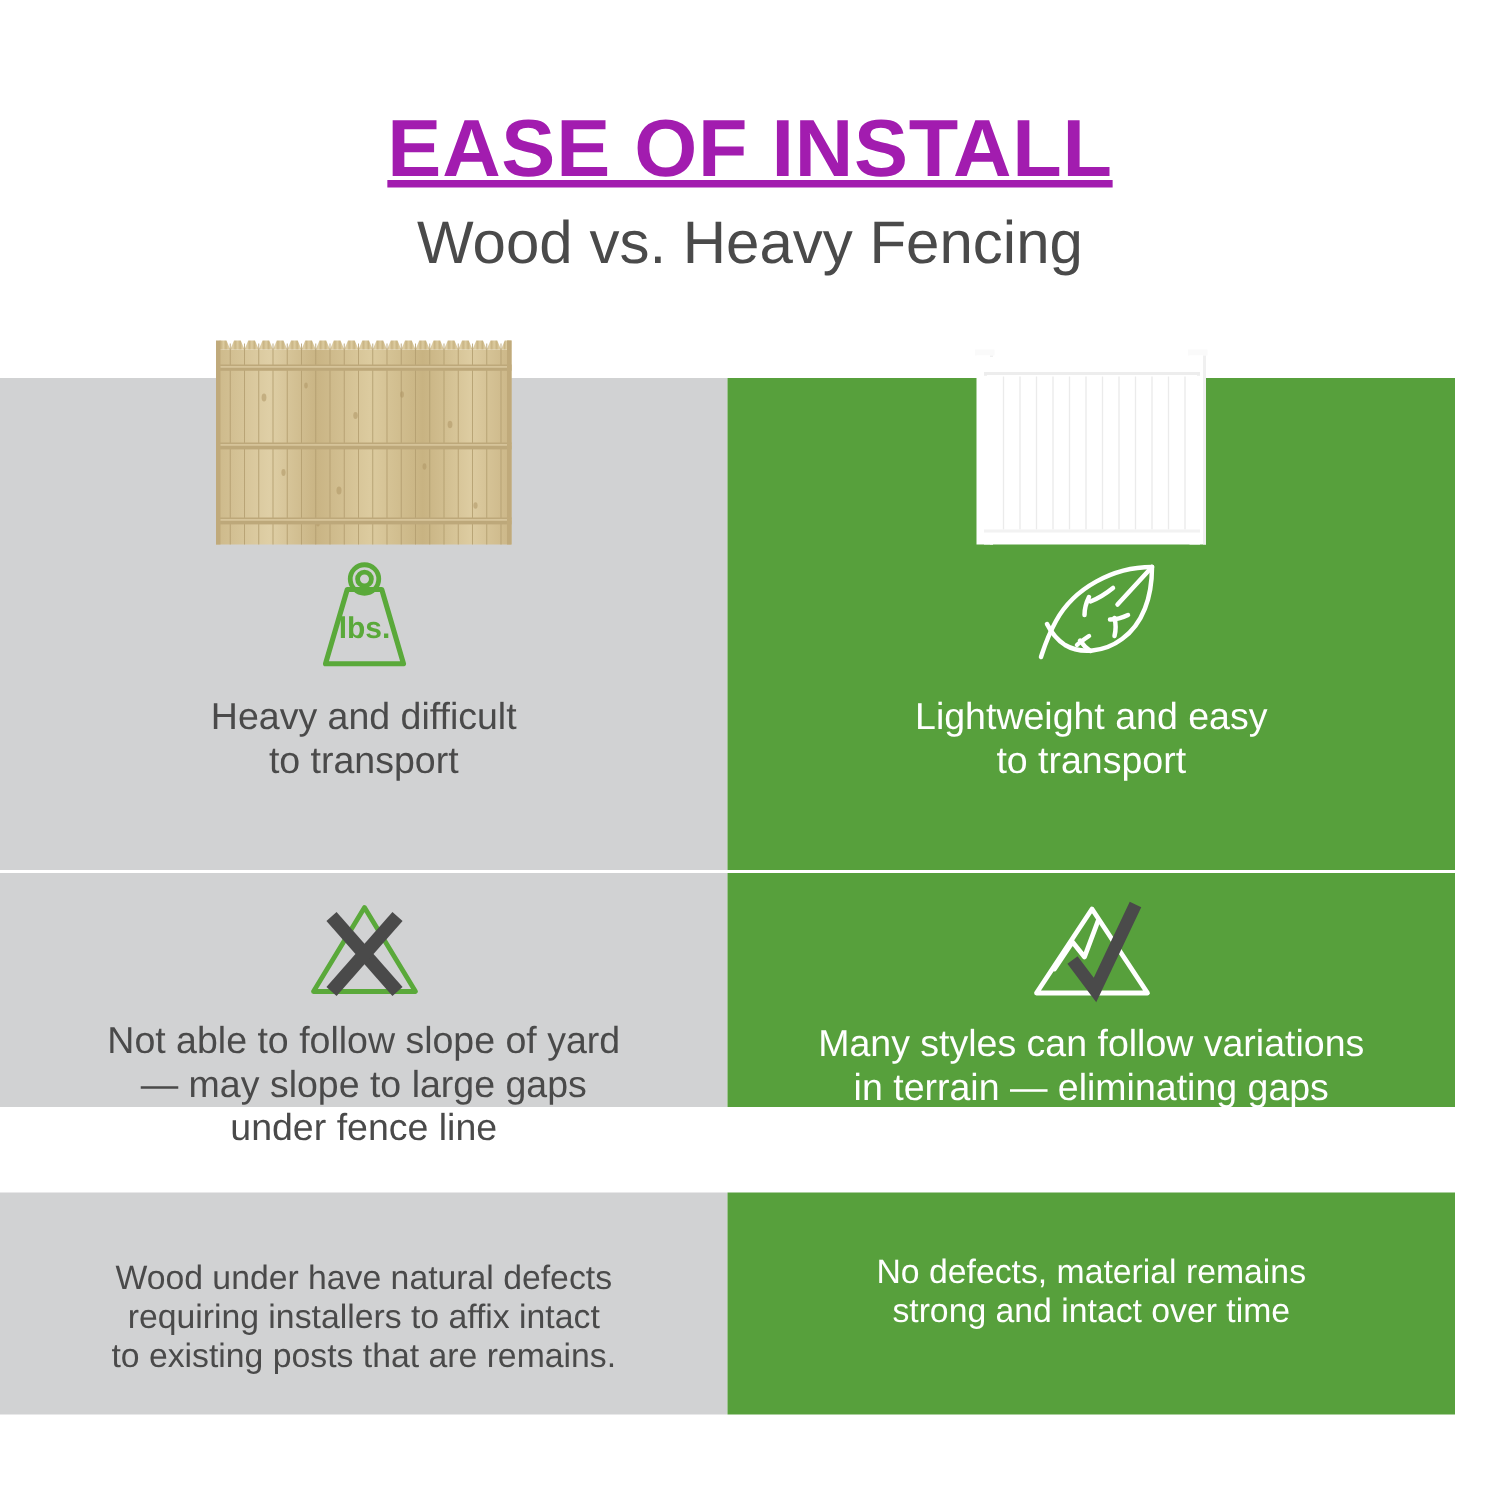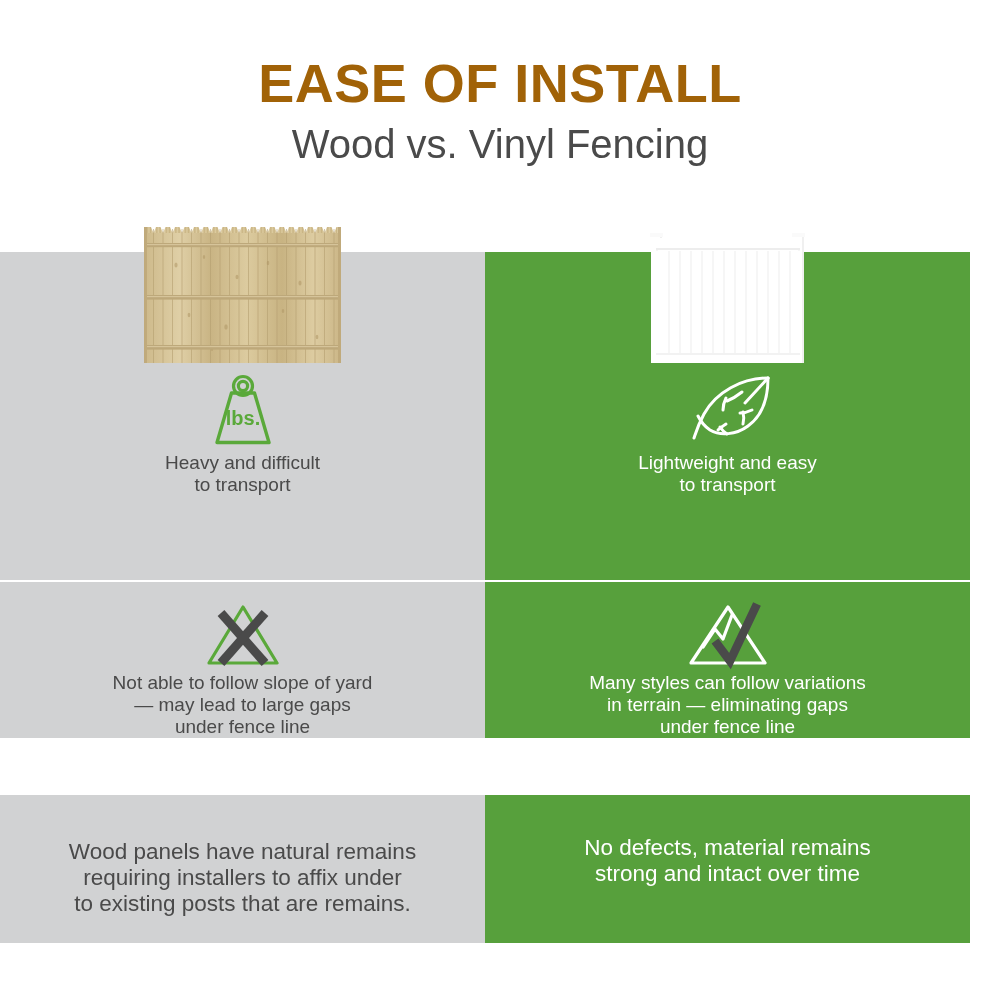--- a/index.html
+++ b/index.html
@@ -19,23 +19,24 @@
   
   .header {
     width: 1000px;
     padding-top: 56px;
     text-align: center;
   }
   .headline {
     font-size: 54px;
     font-weight: 700;
     letter-spacing: 0.5px;
-    color: #a16207;
+    color: #a21caf;
     line-height: 1.0;
-    margin: 0;
+    margin: 16px;
+    text-decoration: underline;
   }
   .subhead {
     font-size: 40px;
     font-weight: 400;
     color: #4a4a4a;
     line-height: 1.0;
     margin: 14px 0 0 0;
   }
 
   
@@ -107,43 +108,43 @@
     height: 80px;
     display: flex;
     align-items: center;
     justify-content: center;
     text-align: right;
   }
   .panel-hero .cell-icon { margin-top: 118px; }
   .panel-slope .cell-icon { margin-top: 18px; height: 72px; }
 
   .caption {
-    margin-top: 2px;
-    font-size: 19px;
+    margin-top: 14px;
+    font-size: 25px;
     line-height: 1.16;
     text-align: center;
     padding: 0 18px;
   }
   .left .caption  { color: #4a4a4a; }
   .right .caption { color: #ffffff; }
 
   .panel-defect .caption {
     margin-top: 40px;
     font-size: 22.5px;
   }
   .panel-defect.wide-caption .caption { margin-top: 44px; }
 
   svg { display: block; overflow: visible; }
 </style>
 </head>
 <body>
 
 <div class="header">
   <h1 class="headline">EASE OF INSTALL</h1>
-  <h2 class="subhead">Wood vs. Vinyl Fencing</h2>
+  <h2 class="subhead">Wood vs. Heavy Fencing</h2>
 </div>
 
 <div class="board">
 
   <div class="column left">
 
     <div class="panel panel-hero">
       <div class="cell-icon">
         <svg width="72" height="74" viewBox="0 0 72 74">
           <circle cx="36" cy="13" r="9.5" fill="none" stroke="#5aa93a" stroke-width="3.2"></circle>
@@ -161,29 +162,29 @@
     <div class="panel panel-slope">
       <div class="cell-icon">
         <svg width="78" height="66" viewBox="0 0 78 66">
           <path d="M39 5 L73 61 L5 61 Z" fill="none" stroke="#5aa93a" stroke-width="3.2" stroke-linejoin="round"></path>
           <path d="M17 11 L61 61" fill="none" stroke="#4a4a4a" stroke-width="9" stroke-linecap="butt"></path>
           <path d="M61 11 L17 61" fill="none" stroke="#4a4a4a" stroke-width="9" stroke-linecap="butt"></path>
         </svg>
       </div>
       <div class="caption">
         <div>Not able to follow slope of yard</div>
-        <div>— may lead to large gaps</div>
+        <div>— may slope to large gaps</div>
         <div>under fence line</div>
       </div>
     </div>
 
     <div class="panel panel-defect wide-caption">
       <div class="caption">
-        <div>Wood panels have natural remains</div>
-        <div>requiring installers to affix under</div>
+        <div>Wood under have natural defects</div>
+        <div>requiring installers to affix intact</div>
         <div>to existing posts that are remains.</div>
       </div>
     </div>
 
     <div class="fence-wrap">
       <svg class="wood-fence" viewBox="0 0 201 146">
         <defs>
           <linearGradient id="woodgrad" x1="0" y1="0" x2="1" y2="0">
             <stop offset="0%" stop-color="#cdb98a"></stop>
             <stop offset="18%" stop-color="#dfcfa6"></stop>

